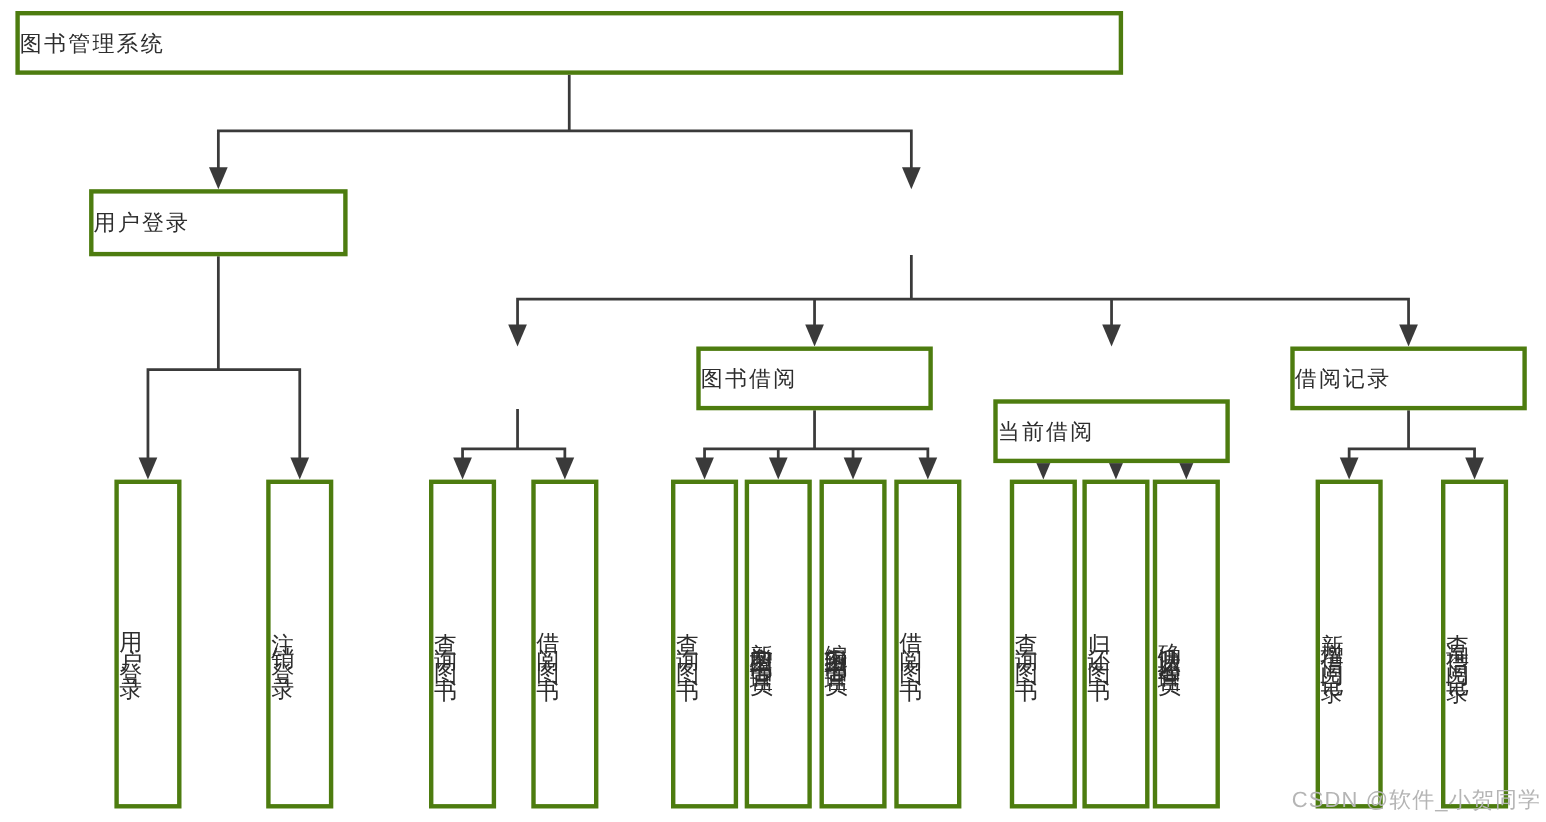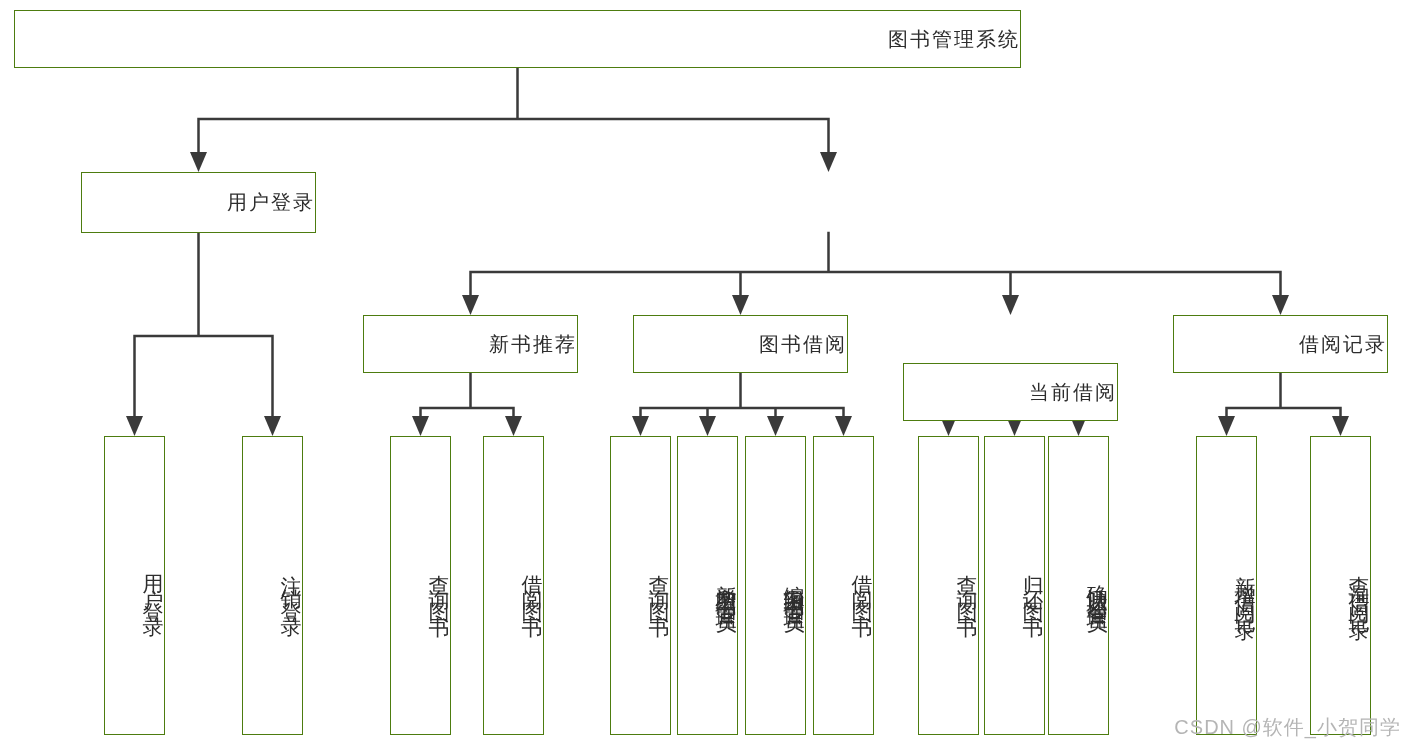--- a/index.html
+++ b/index.html
@@ -6,22 +6,22 @@
   body {
     width:1405px; height:747px; position:relative;
     background:#ffffff; overflow:hidden;
     font-family:"Liberation Sans", sans-serif;
     color:#2d2d2d;
   }
   .canvas { position:absolute; left:0; top:0; width:1405px; height:747px; }
   svg.connectors { position:absolute; left:0; top:0; width:1405px; height:747px; }
   .box {
     position:absolute; background:#ffffff;
-    border:1px solid #4d7c0f; box-sizing:border-box;
-    display:flex; align-items:center; justify-content:flex-end;
+    border:4px solid #4d7c0f; box-sizing:border-box;
+    display:flex; align-items:center; justify-content:flex-start;
     text-align:center;
   }
   .hbox { font-size:20px; letter-spacing:2px; white-space:nowrap; }
   .vbox span {
     writing-mode:vertical-rl;
     font-size:21px; letter-spacing:14px; line-height:1;
     white-space:nowrap;
   }
   .vbox.s6 span { letter-spacing:9px; }
   .vbox.s9 span { letter-spacing:4px; }
@@ -71,24 +71,21 @@
   </svg>
 
   <div class="box hbox" style="left:14px; top:10px; width:1007px; height:58px;">
     <span>图书管理系统</span>
   </div>
 
   <div class="box hbox" style="left:81px; top:172px; width:235px; height:61px;">
     <span>用户登录</span>
   </div>
 
-  <div class="box hbox" style="left:363px; top:315px; width:215px; height:58px;">
-    <span>新书推荐</span>
-  </div>
-  <div class="box hbox" style="left:633px; top:315px; width:215px; height:58px;padding-left:36px;">
+  <div class="box hbox" style="left:633px; top:315px; width:215px; height:58px;">
     <span>图书借阅</span>
   </div>
   <div class="box hbox" style="left:903px; top:315px; width:215px; height:58px;margin-top:48px;">
     <span>当前借阅</span>
   </div>
   <div class="box hbox" style="left:1173px; top:315px; width:215px; height:58px;">
     <span>借阅记录</span>
   </div>
 
   <div class="box vbox" style="left:104px; top:436px; width:61px; height:299px;">

